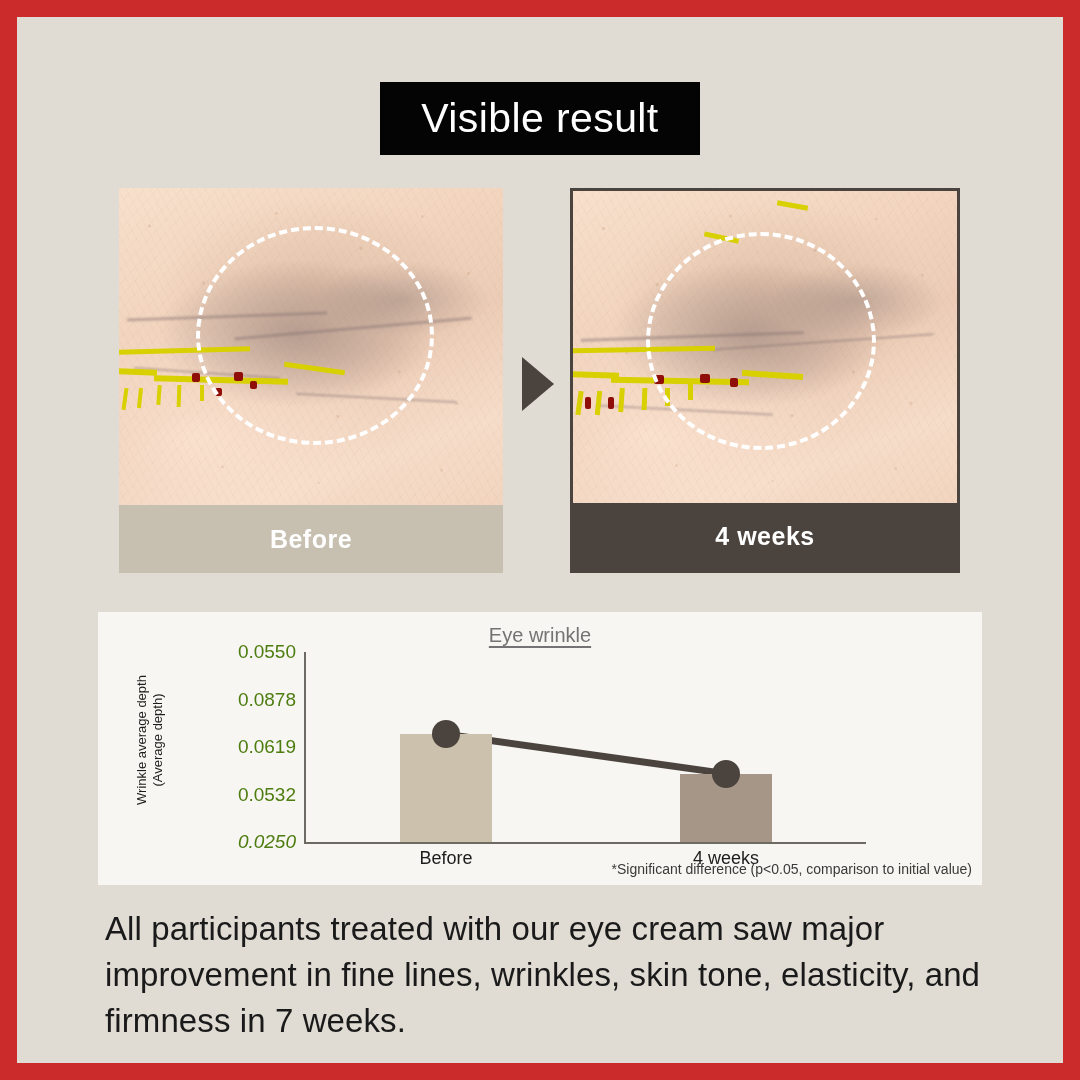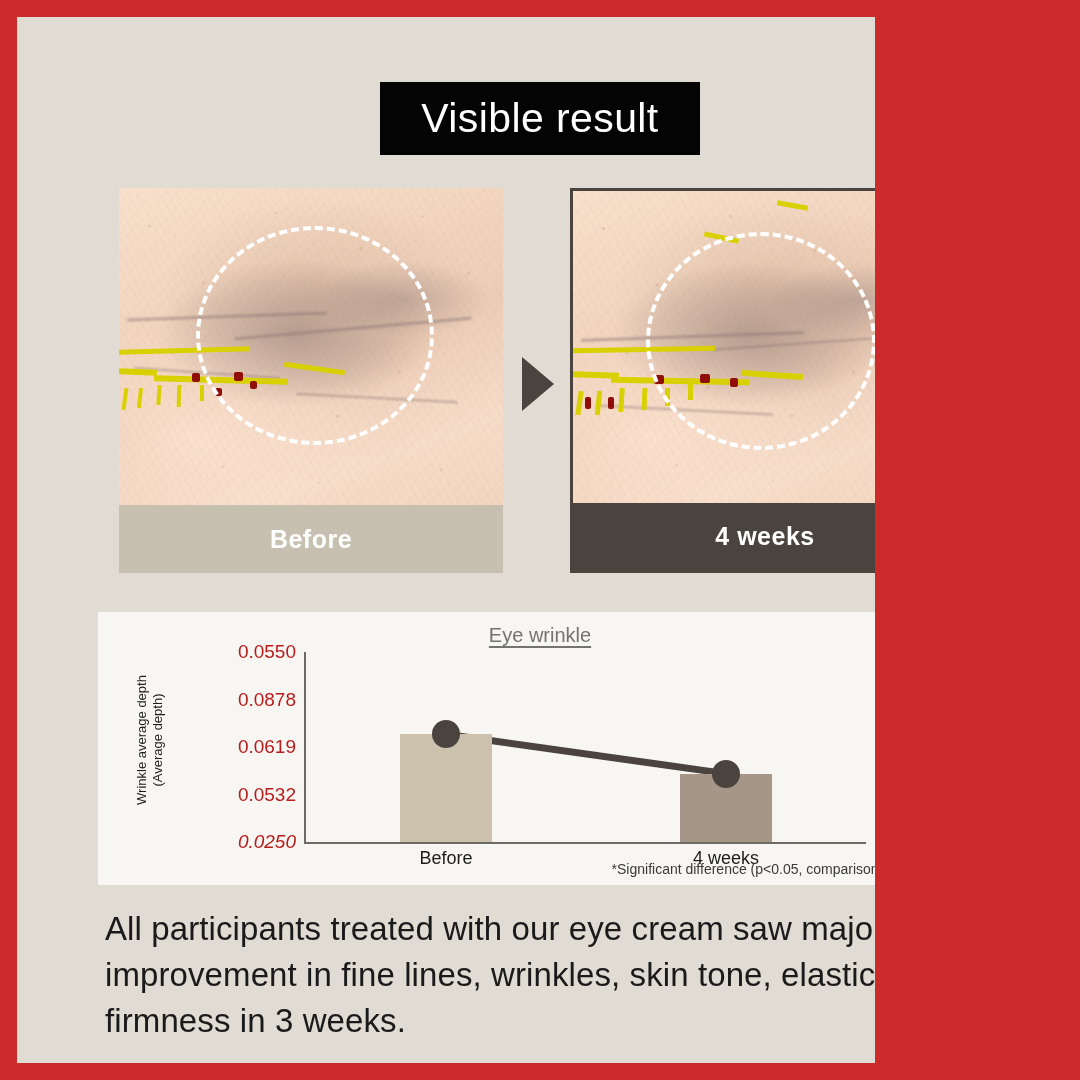--- a/index.html
+++ b/index.html
@@ -19,21 +19,21 @@
     position: relative;
     width: 1080px;
     height: 1080px;
     background: #cb2c2b;
     box-sizing: border-box;
   }
   #canvas {
     position: absolute;
     left: 17px;
     top: 17px;
-    width: 858px;
+    width: 1046px;
     height: 1046px;
     background: #e0dbd3;
     overflow: hidden;
   }
 
   
   #title-banner {
     position: absolute;
     left: 363px;      
     top: 65px;        
@@ -211,21 +211,21 @@
     top: 40px;
     width: 80px;
     height: 190px;
   }
   .y-tick {
     position: absolute;
     right: 0;
     width: 100%;
     text-align: right;
     font-size: 19px;
-    color: #b91c1c;
+    color: #4d7c0f;
     transform: translateY(-50%);
   }
   #plot-area {
     position: absolute;
     left: 206px;
     top: 40px;
     width: 560px;
     height: 190px;
     border-left: 2px solid #6d6963;
     border-bottom: 2px solid #6d6963;
@@ -377,16 +377,16 @@
           <div class="bar" id="bar-1" style="left: 374px; width: 92px; height: 68.4px; background: rgb(166, 150, 135);"></div>
           <div class="marker" style="left: 140px; top: 82.3333px; background: rgb(75, 67, 61);"></div>
           <div class="marker" style="left: 420px; top: 121.6px; background: rgb(75, 67, 61);"></div>
           <div class="x-label" style="left: 140px;">Before</div>
           <div class="x-label" style="left: 420px;">4 weeks</div>
         </div>
 
       <div id="chart-footnote">*Significant difference (p&lt;0.05, comparison to initial value)</div>
     </div>
 
-    <div id="bottom-text">All participants treated with our eye cream saw major improvement in fine lines, wrinkles, skin tone, elasticity, and firmness in 3 weeks.</div>
+    <div id="bottom-text">All participants treated with our eye cream saw major improvement in fine lines, wrinkles, skin tone, elasticity, and firmness in 7 weeks.</div>
 
   </div>
 </div>
 
 </body></html>

